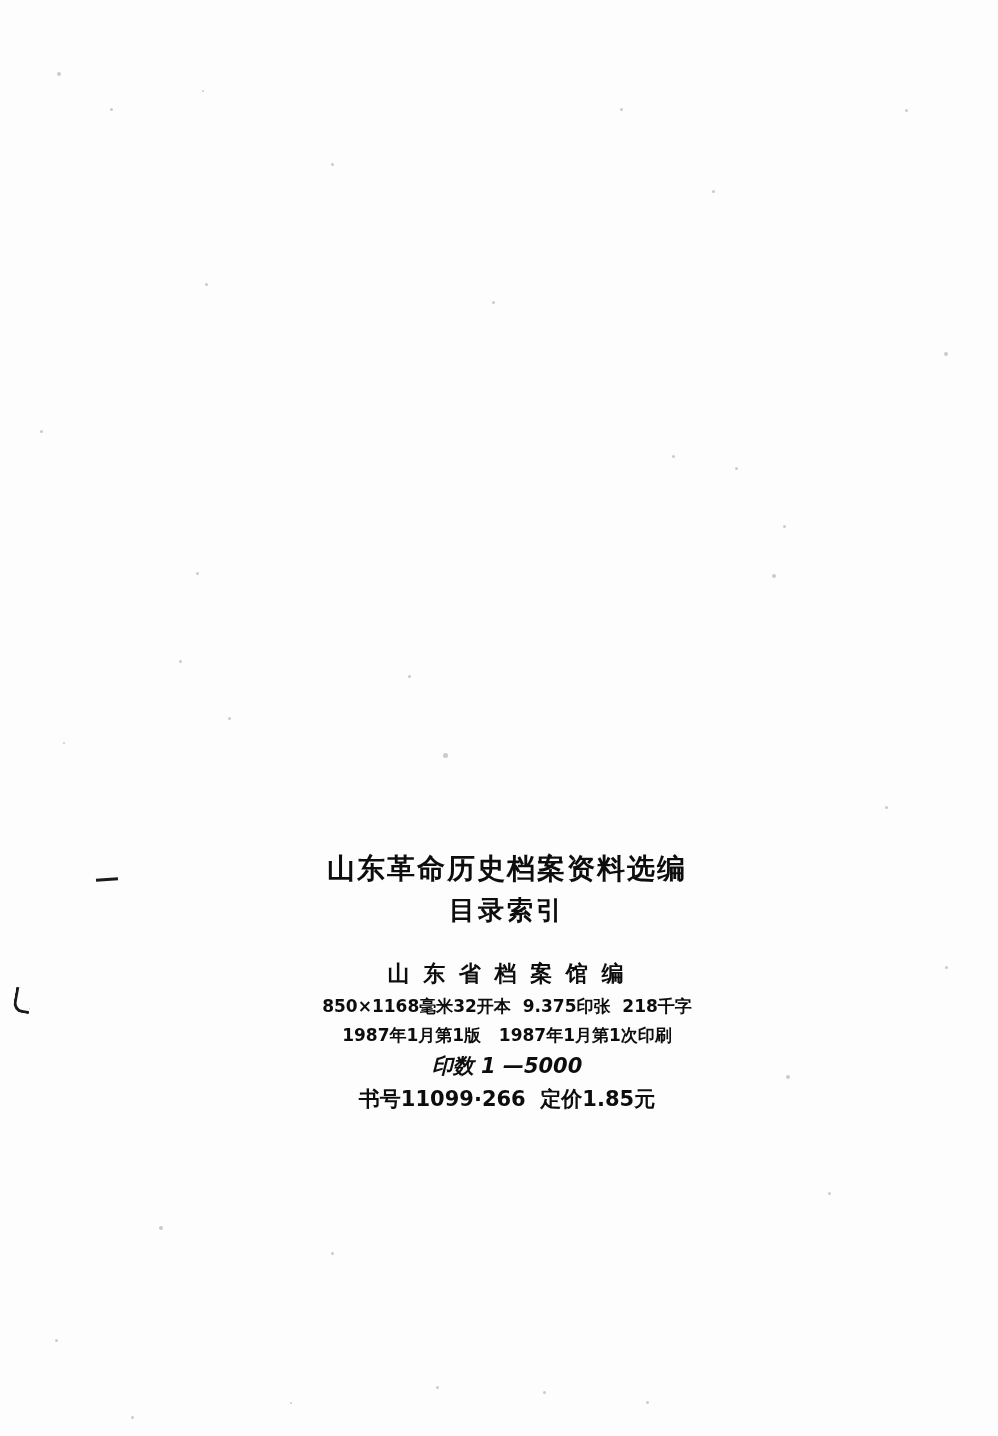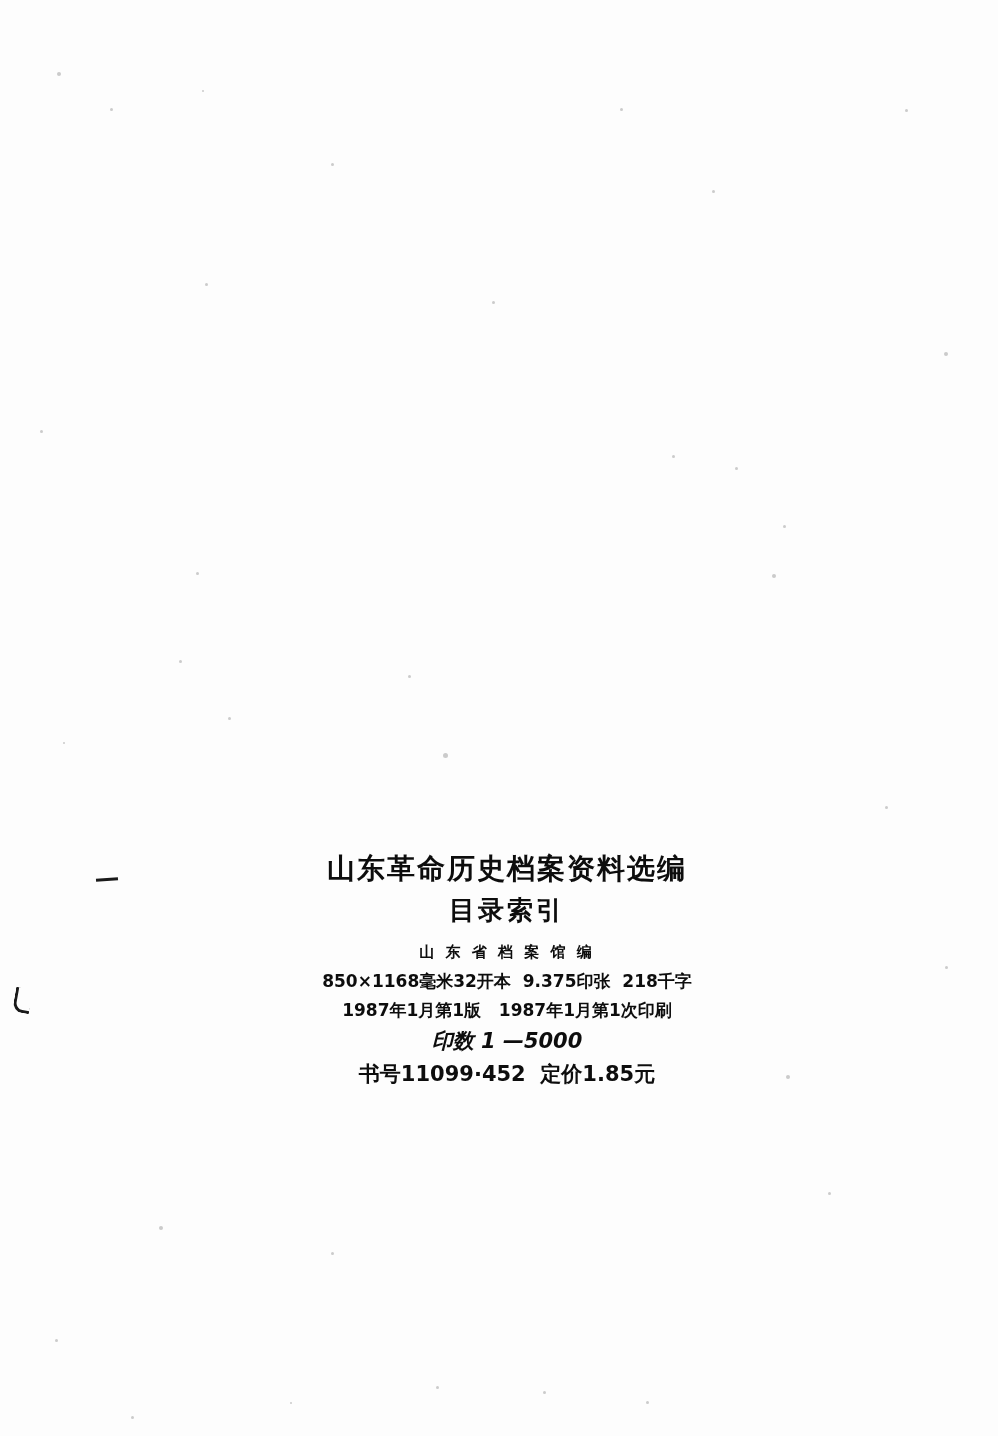--- a/index.html
+++ b/index.html
@@ -43,24 +43,24 @@
 
   .title-main {
     font-size: 28px;
     letter-spacing: 2px;
     margin-bottom: 14px;
     font-family: "DejaVu Sans", sans-serif;
   }
   .title-sub {
     font-size: 26px;
     letter-spacing: 3px;
-    margin-bottom: 22px;
+    margin-bottom: 40px;
   }
   .credit {
-    font-size: 15px;
+    font-size: 22px;
     letter-spacing: 3px;
     margin-bottom: 13px;
   }
   .credit-tight {
     font-size: 22px;
     letter-spacing: 1px;
     margin-bottom: 13px;
   }
   .specs {
     font-size: 17px;
@@ -147,16 +147,16 @@
   <div class="mark-dash"></div>
   <div class="mark-hook"></div>
 
   <div class="colophon">
     <span class="line title-main">山东革命历史档案资料选编</span>
     <span class="line title-sub">目录索引</span>
     <span class="line credit">山 东 省 档 案 馆 编</span>
     <span class="line specs">850×1168毫米32开本  9.375印张  218千字</span>
     <span class="line specs">1987年1月第1版   1987年1月第1次印刷</span>
     <span class="line print-run">印数 1 —5000</span>
-    <span class="line isbn">书号11099·452  定价1.85元</span>
+    <span class="line isbn">书号11099·266  定价1.85元</span>
   </div>
 
 </div>
 
 </body></html>

